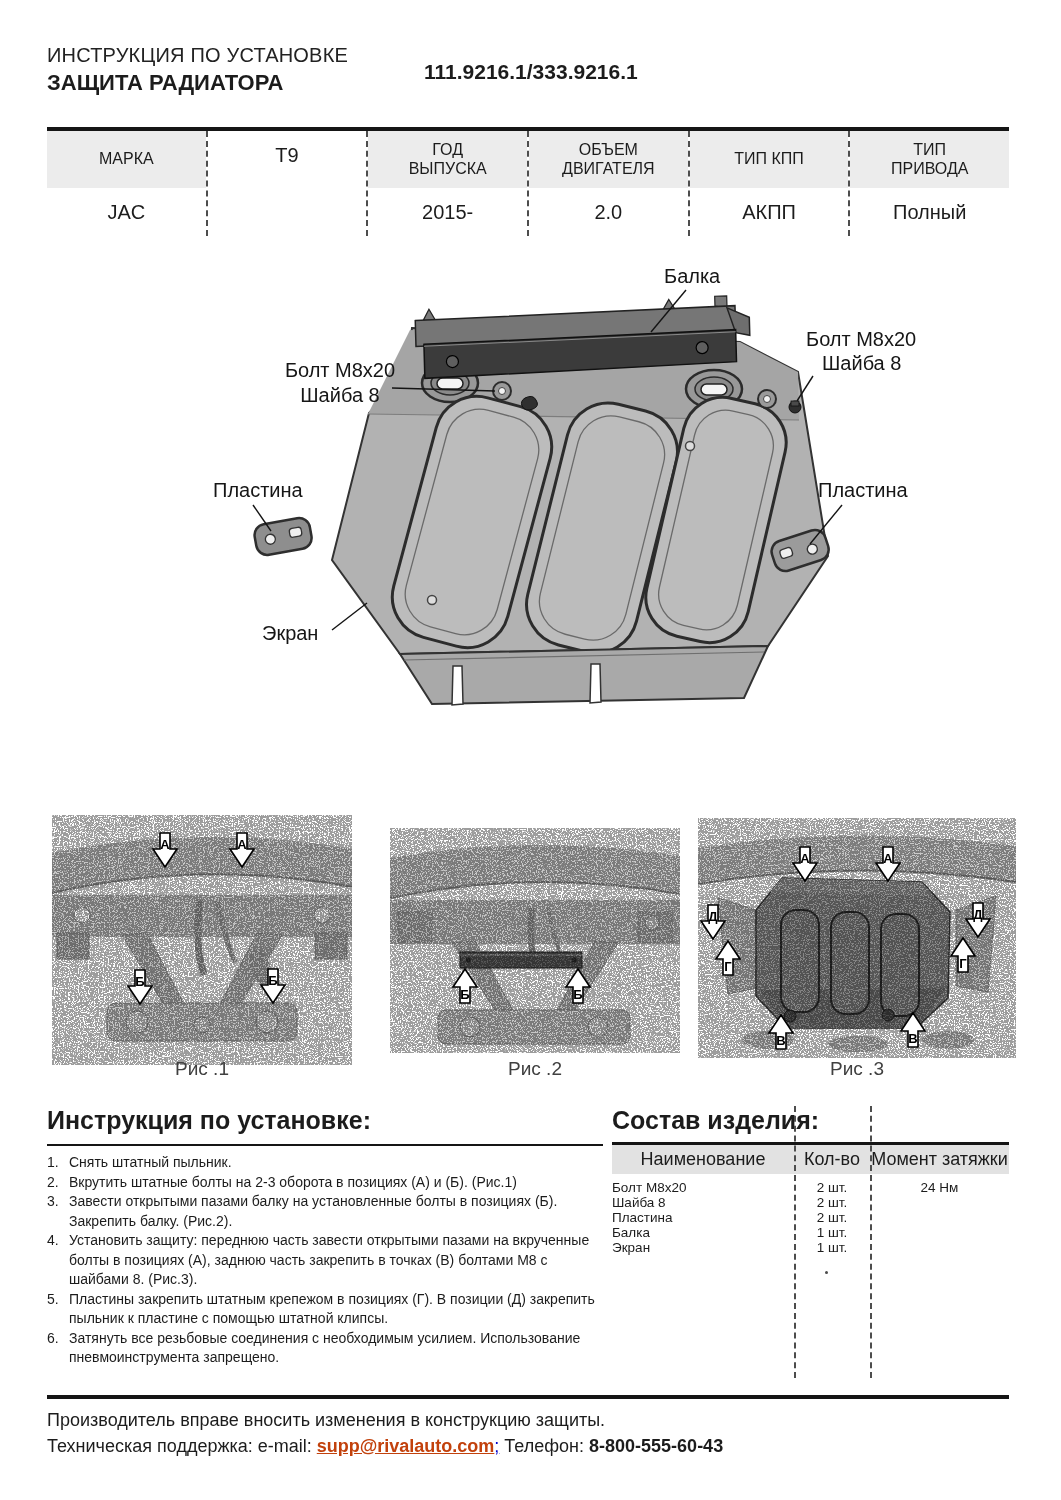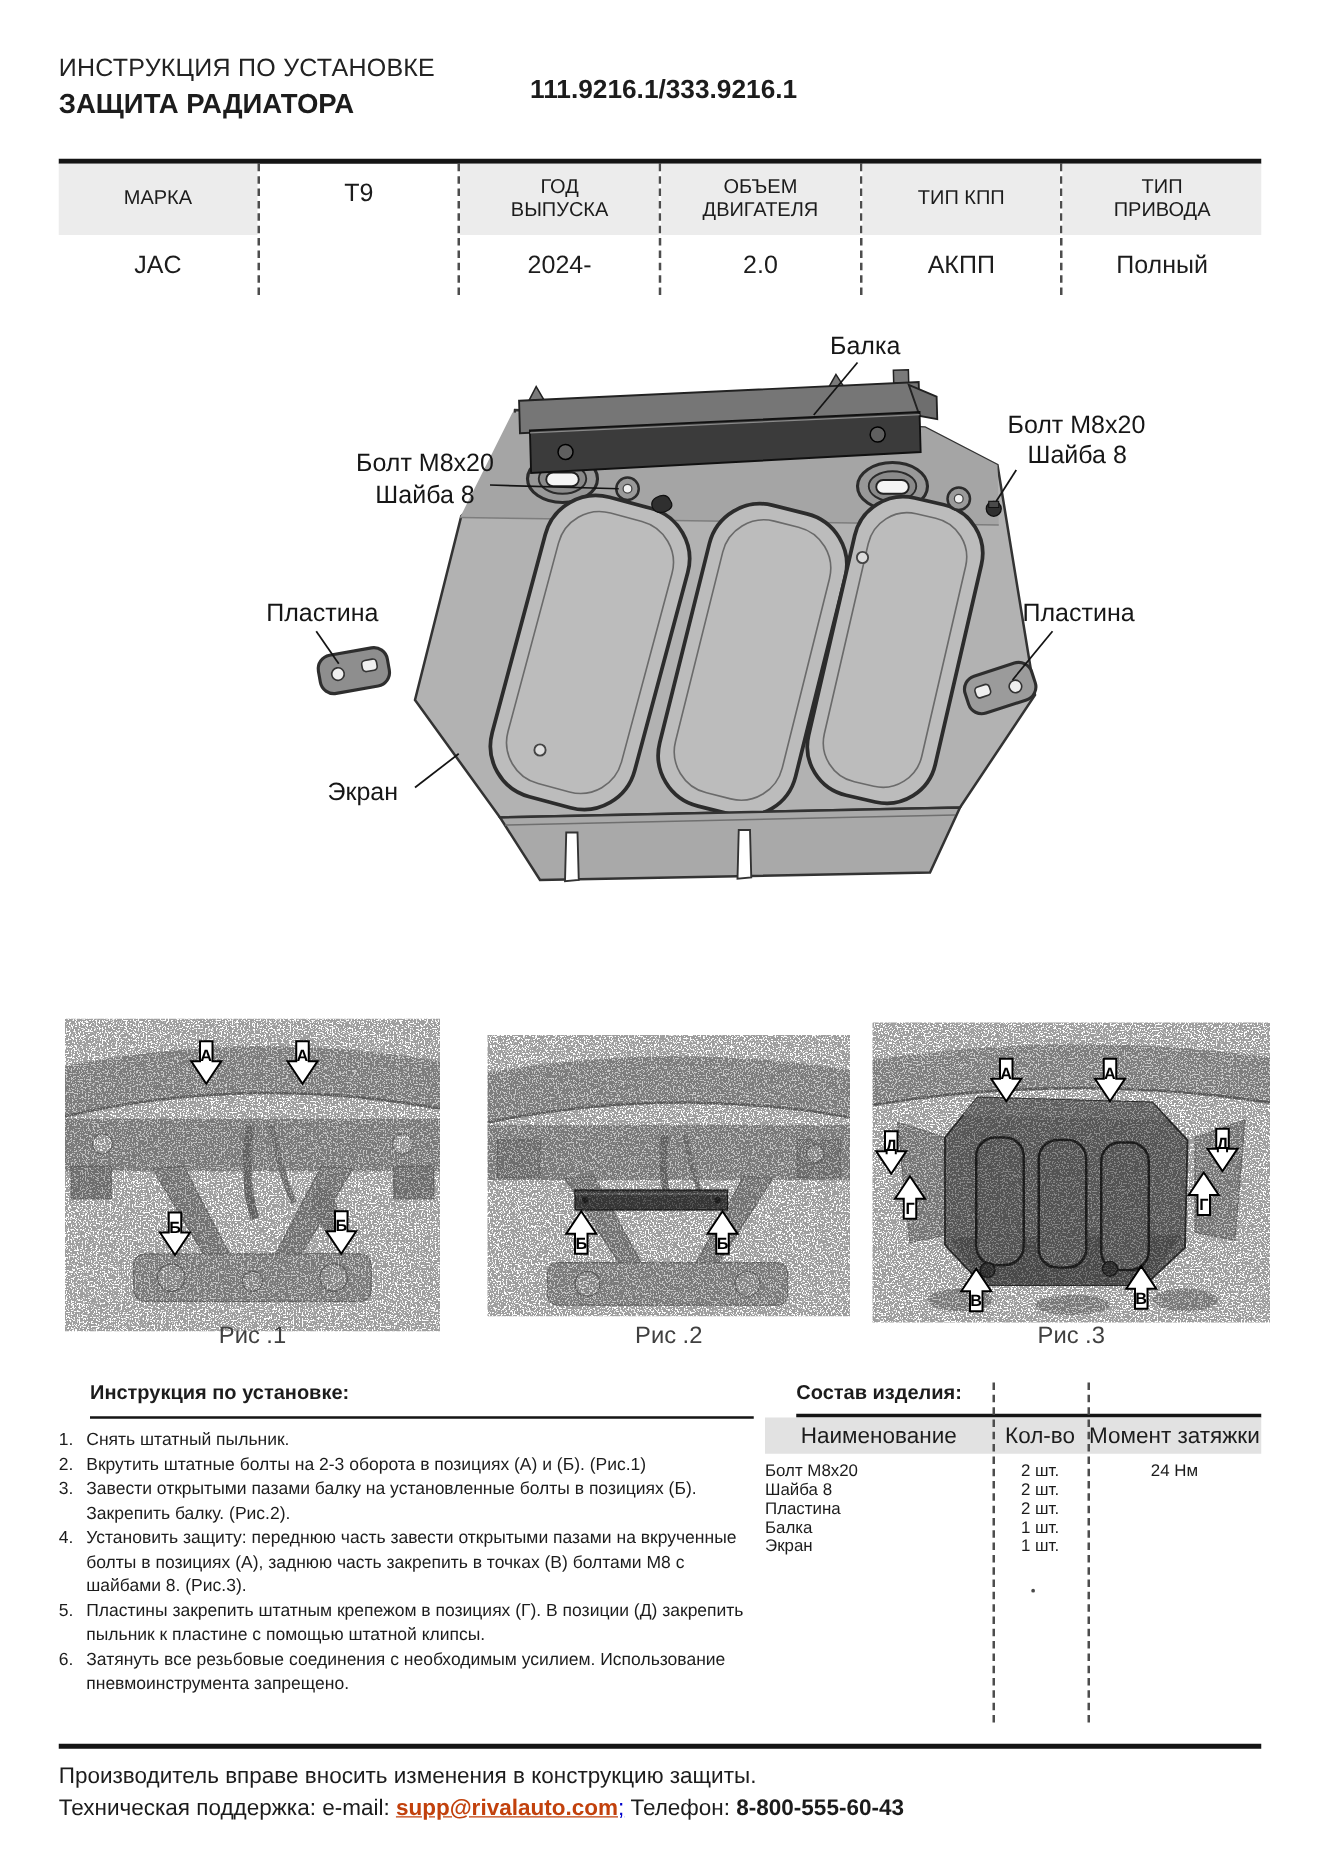--- a/index.html
+++ b/index.html
@@ -27,21 +27,21 @@
   
   .diagram{position:absolute;left:0;top:250px;}
   .dlabel{font-size:20px;fill:#161616;}
 
   
   .fig{position:absolute;}
   .fig-cap{position:absolute;top:1058px;font-size:19px;text-align:center;color:#404040;}
 
   
   .instr{position:absolute;left:47px;top:1106px;width:556px;}
-  .sec-h{font-size:16px;font-weight:bold;padding-bottom:9px;margin-left:25px;}
+  .sec-h{font-size:25px;font-weight:bold;padding-bottom:9px;}
   .instr .sec-h{border-bottom:2.5px solid #151515;}
   .instr-list{margin-top:7px;}
   .instr-item{display:flex;font-size:14px;line-height:19.5px;}
   .instr-item .num{width:22px;flex:0 0 22px;}
   .instr-item .txt{flex:1;}
 
   .parts{position:absolute;left:612px;top:1106px;width:397px;}
   .parts .sec-h{border-bottom:3px solid #151515;padding-bottom:7px;}
   .parts-hrow{display:flex;background:#e2e2e2;height:29px;align-items:center;font-size:18px;}
   .parts-hrow .c1{width:182px;text-align:center;}
@@ -83,21 +83,21 @@
         </div>
       <div class="spec-v">JAC</div>
     </div>
     <div class="spec-col">
       <div class="spec-v">T9</div>
     </div>
     <div class="spec-col">
       <div class="spec-h">
           <span>ГОД ВЫПУСКА</span>
         </div>
-      <div class="spec-v">2024-</div>
+      <div class="spec-v">2015-</div>
     </div>
     <div class="spec-col">
       <div class="spec-h">
           <span>ОБЪЕМ ДВИГАТЕЛЯ</span>
         </div>
       <div class="spec-v">2.0</div>
     </div>
     <div class="spec-col">
       <div class="spec-h">
           <span>ТИП КПП</span>

